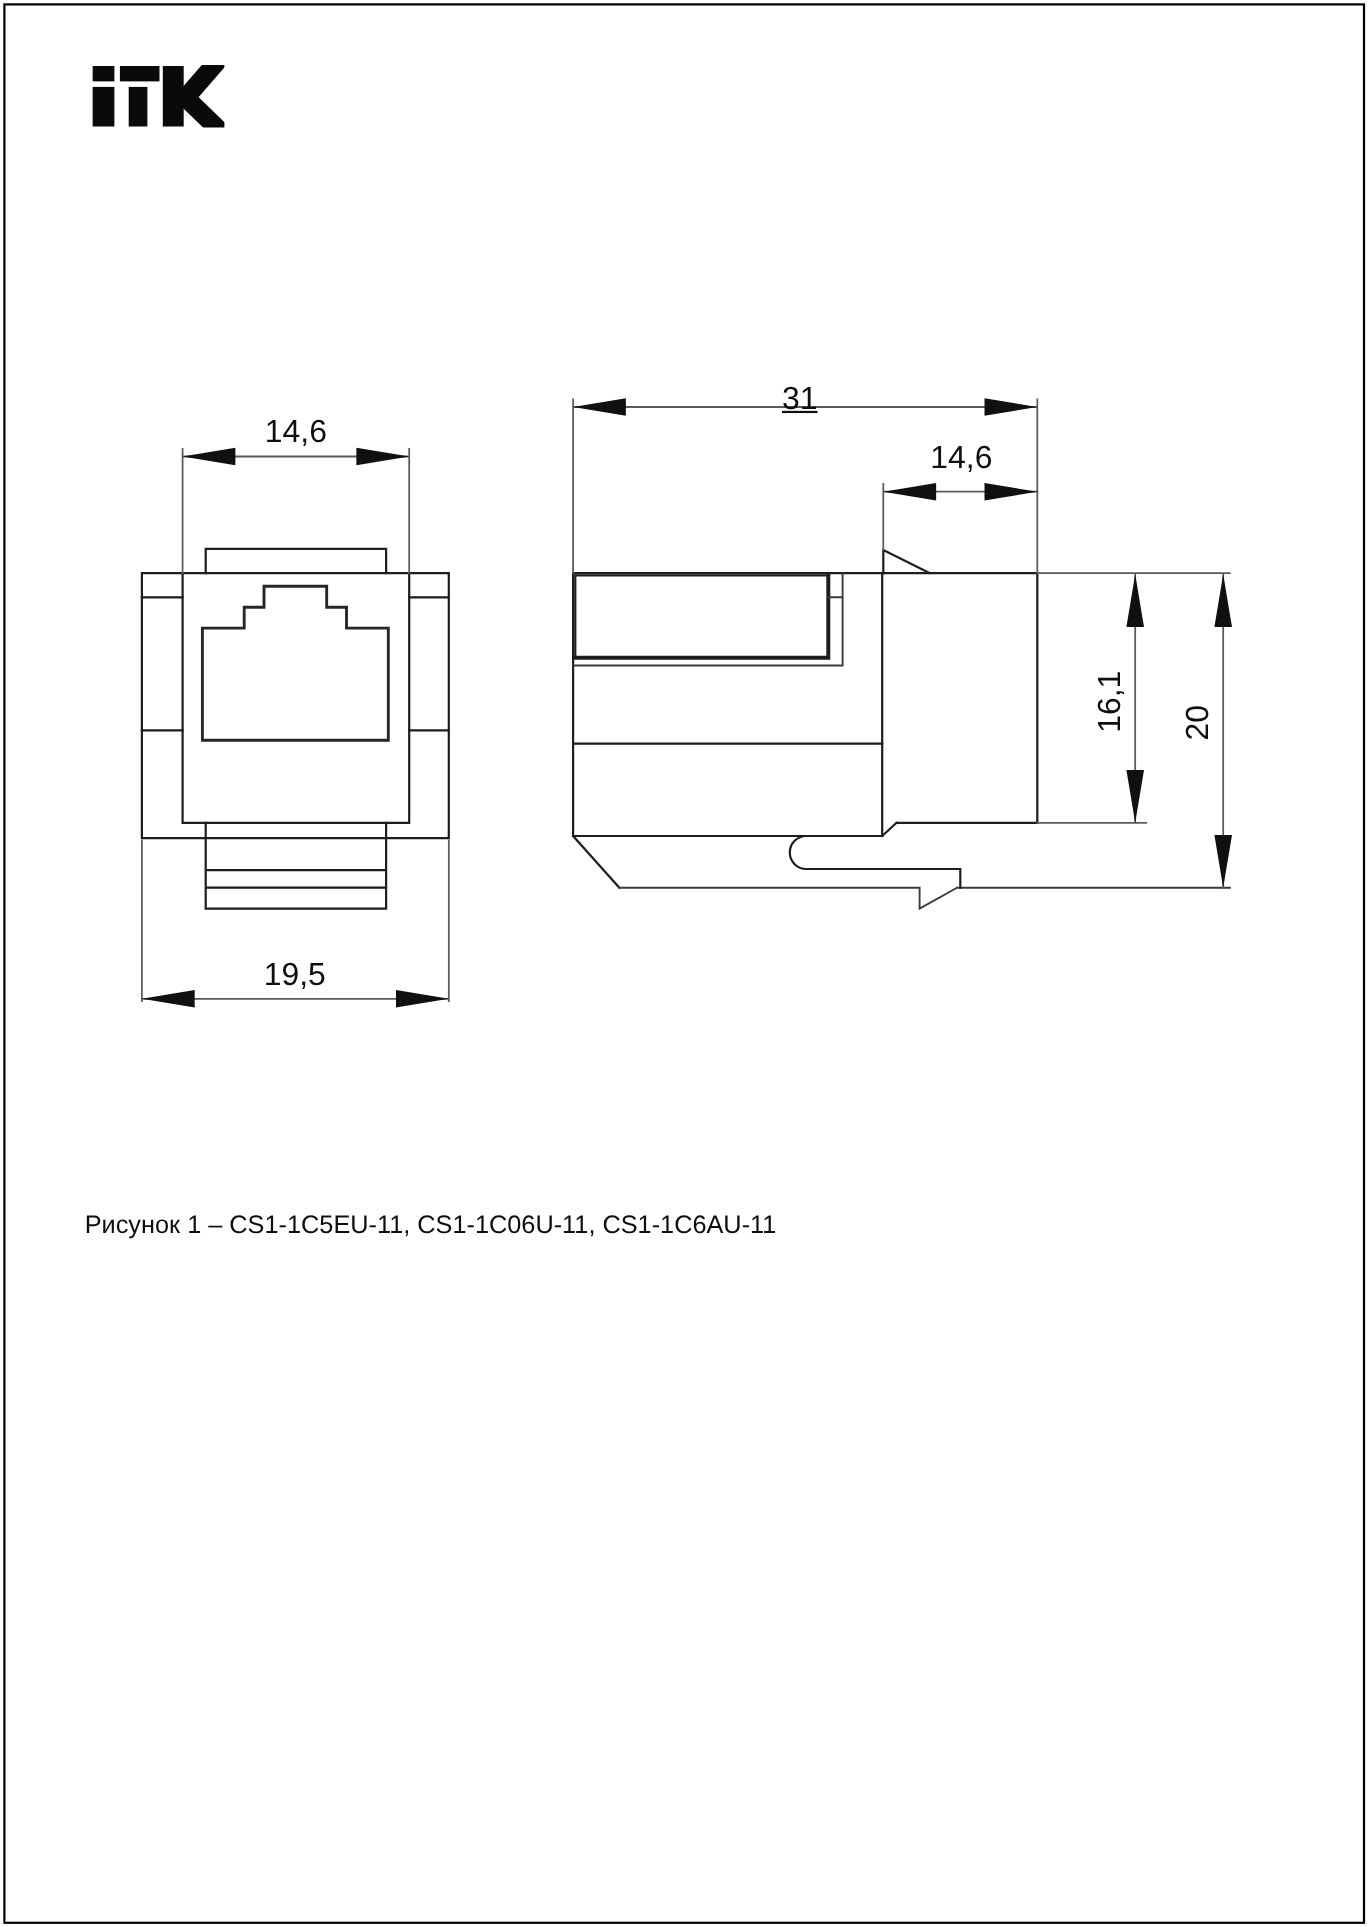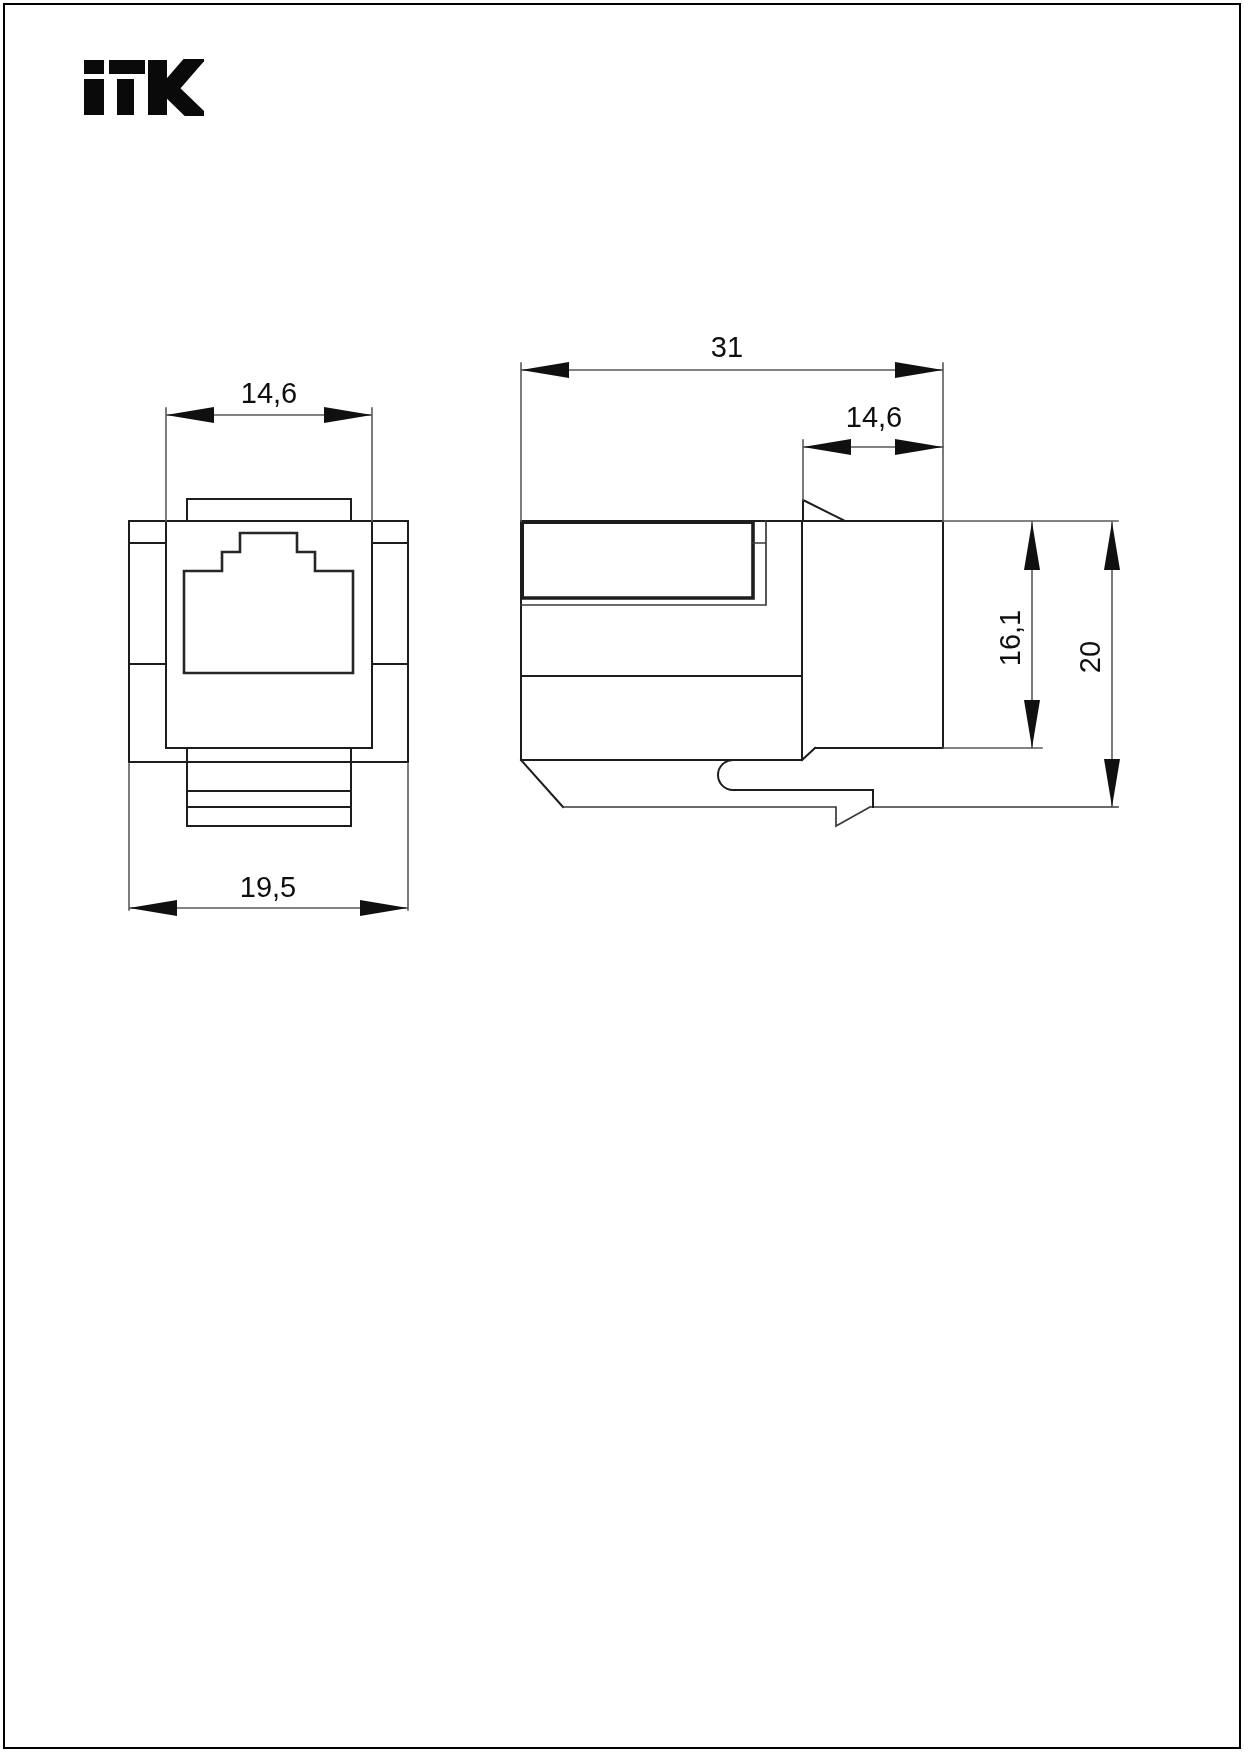--- a/index.html
+++ b/index.html
@@ -118,21 +118,22 @@
       <path class="dimline" d="M1112,522 V807"></path>
       <polygon class="arrow" points="1112,522 1104,570 1120,570"></polygon>
       <polygon class="arrow" points="1112,807 1104,759 1120,759"></polygon>
     </g>
   </svg>
 
   <div class="dim" style="left:269px;top:393px;">14,6</div>
 
   <div class="dim" style="left:268px;top:887px;">19,5</div>
 
-  <div class="dim" style="left:727px;top:347px;">31</div>
+  <div class="dim" style="left:727px;top:363px;text-decoration:underline;">31</div>
 
   <div class="dim" style="left:874px;top:417px;">14,6</div>
 
   <div class="dim rot" style="left:1010px;top:638px;">16,1</div>
 
   <div class="dim rot" style="left:1090px;top:657px;">20</div>
 
+  <div class="caption">Рисунок 1 – CS1-1C5EU-11, CS1-1C06U-11, CS1-1C6AU-11</div>
 </div>
 
 </body></html>

